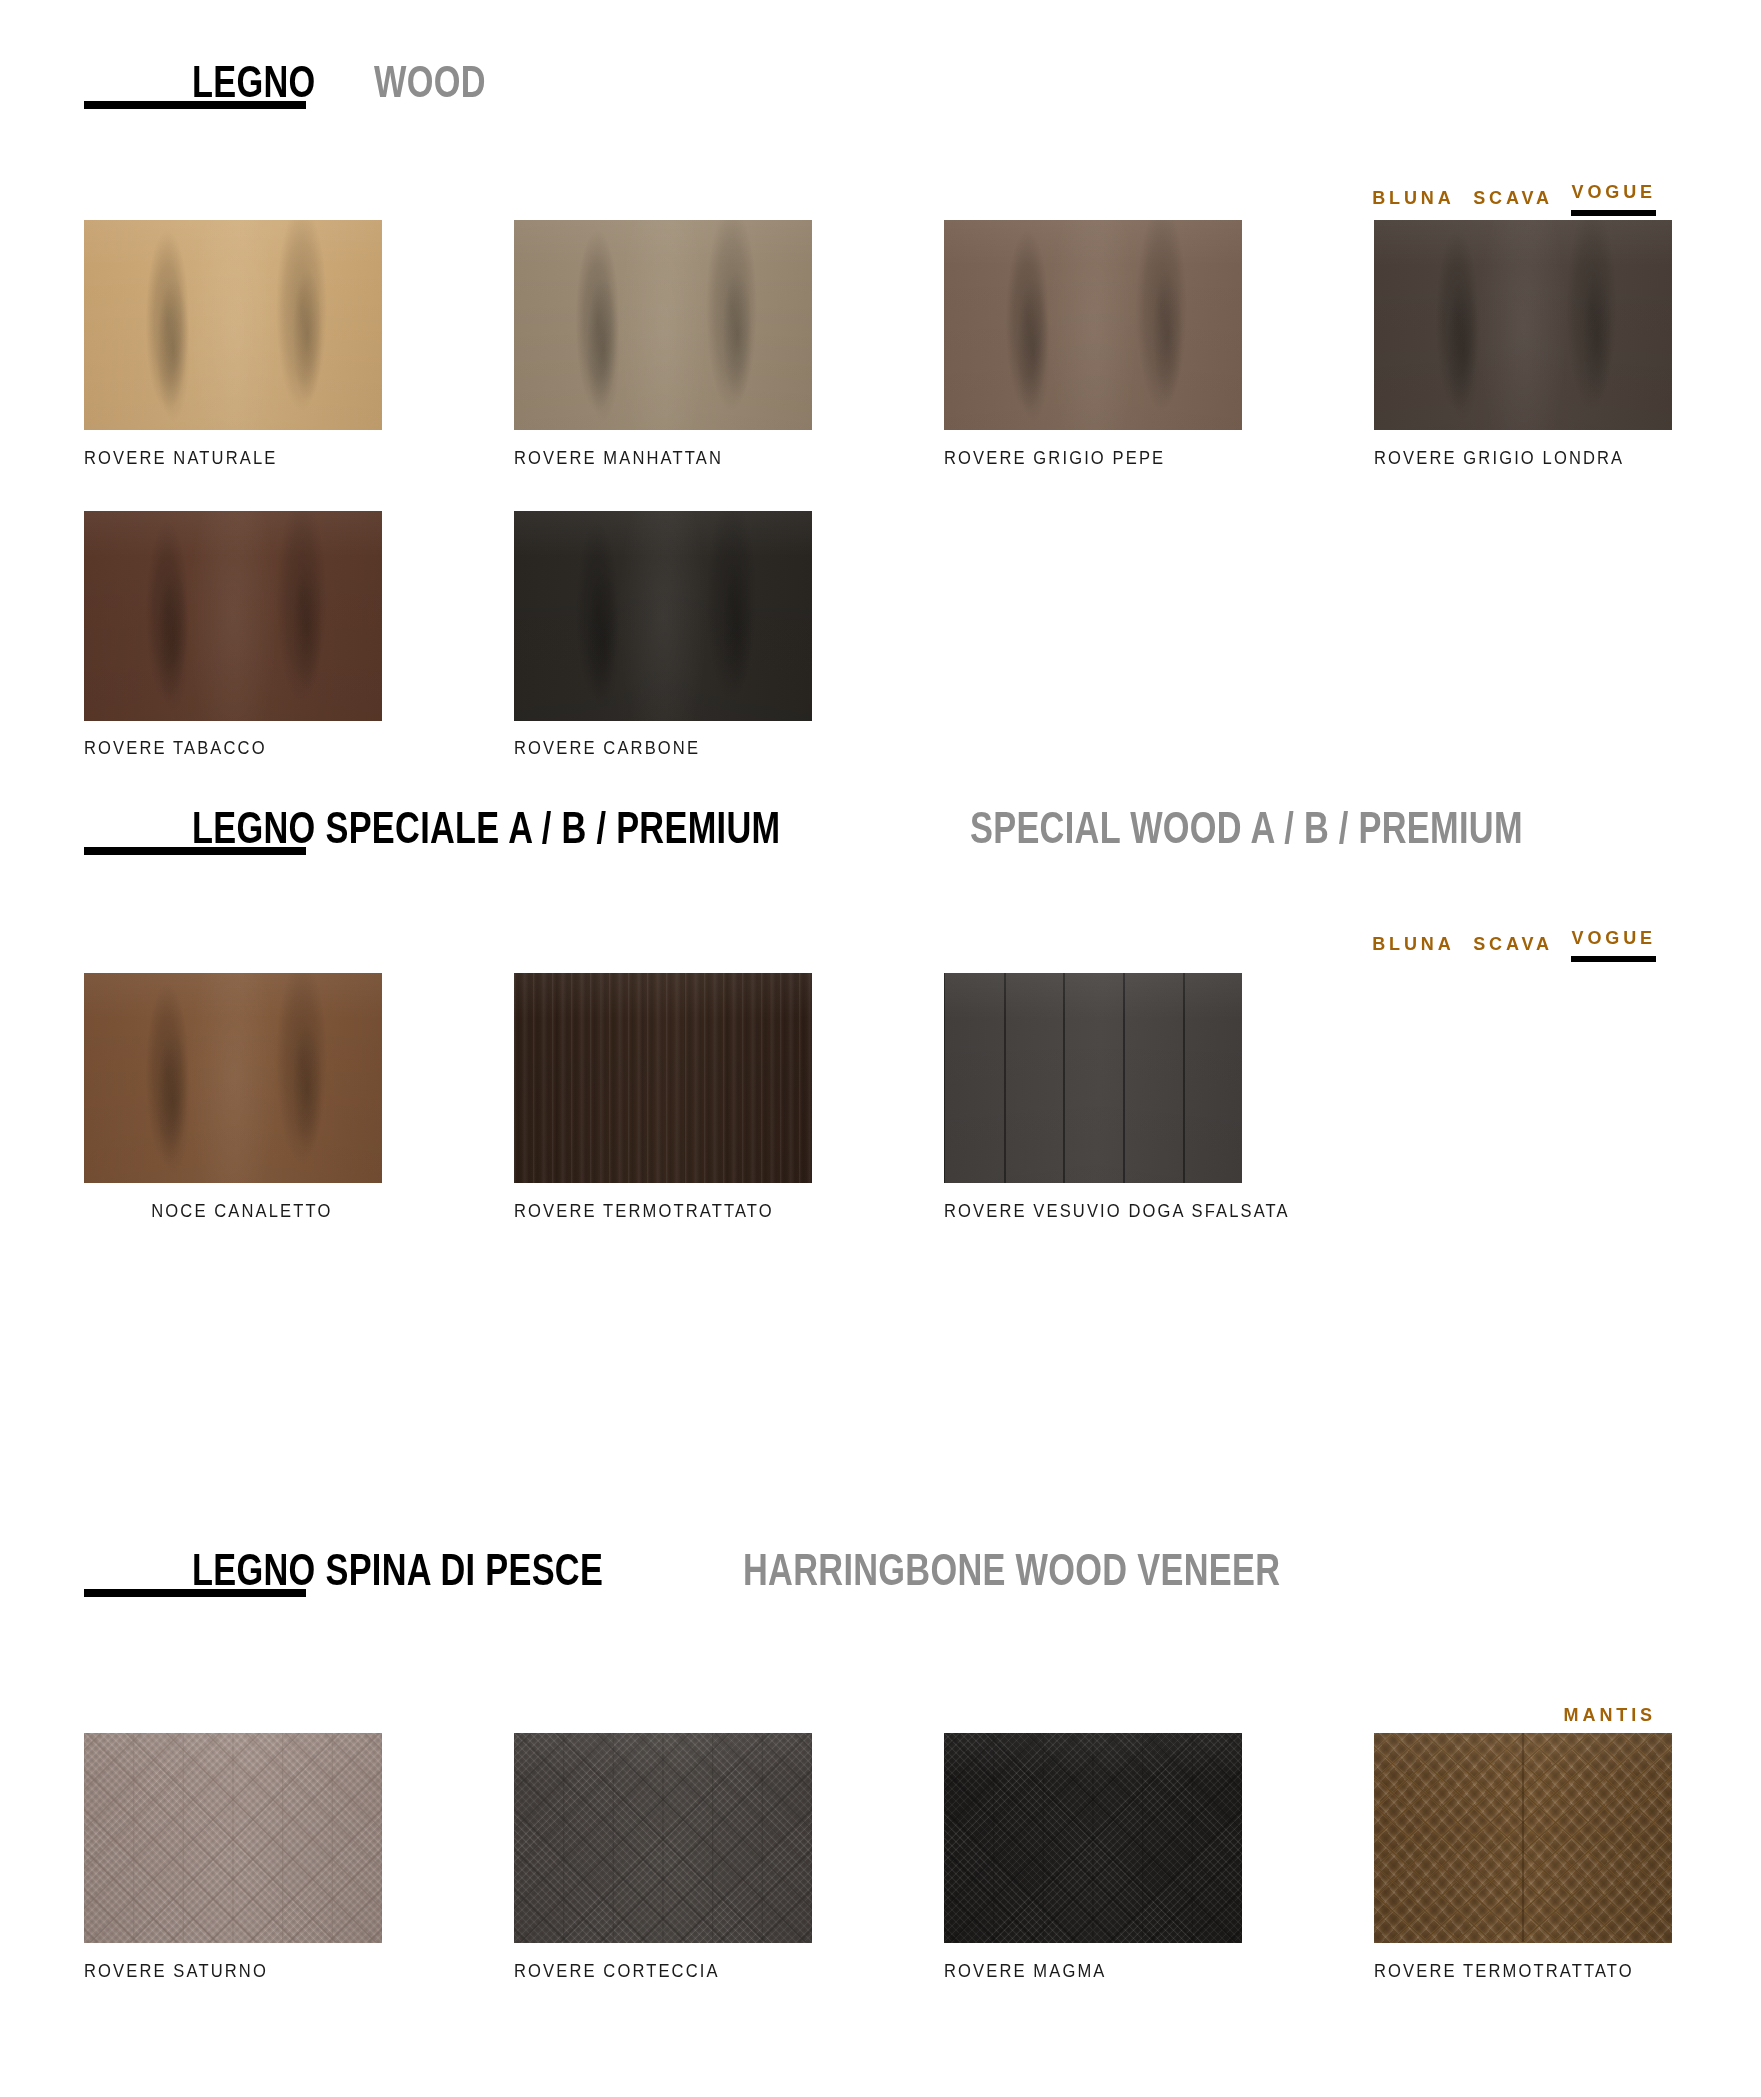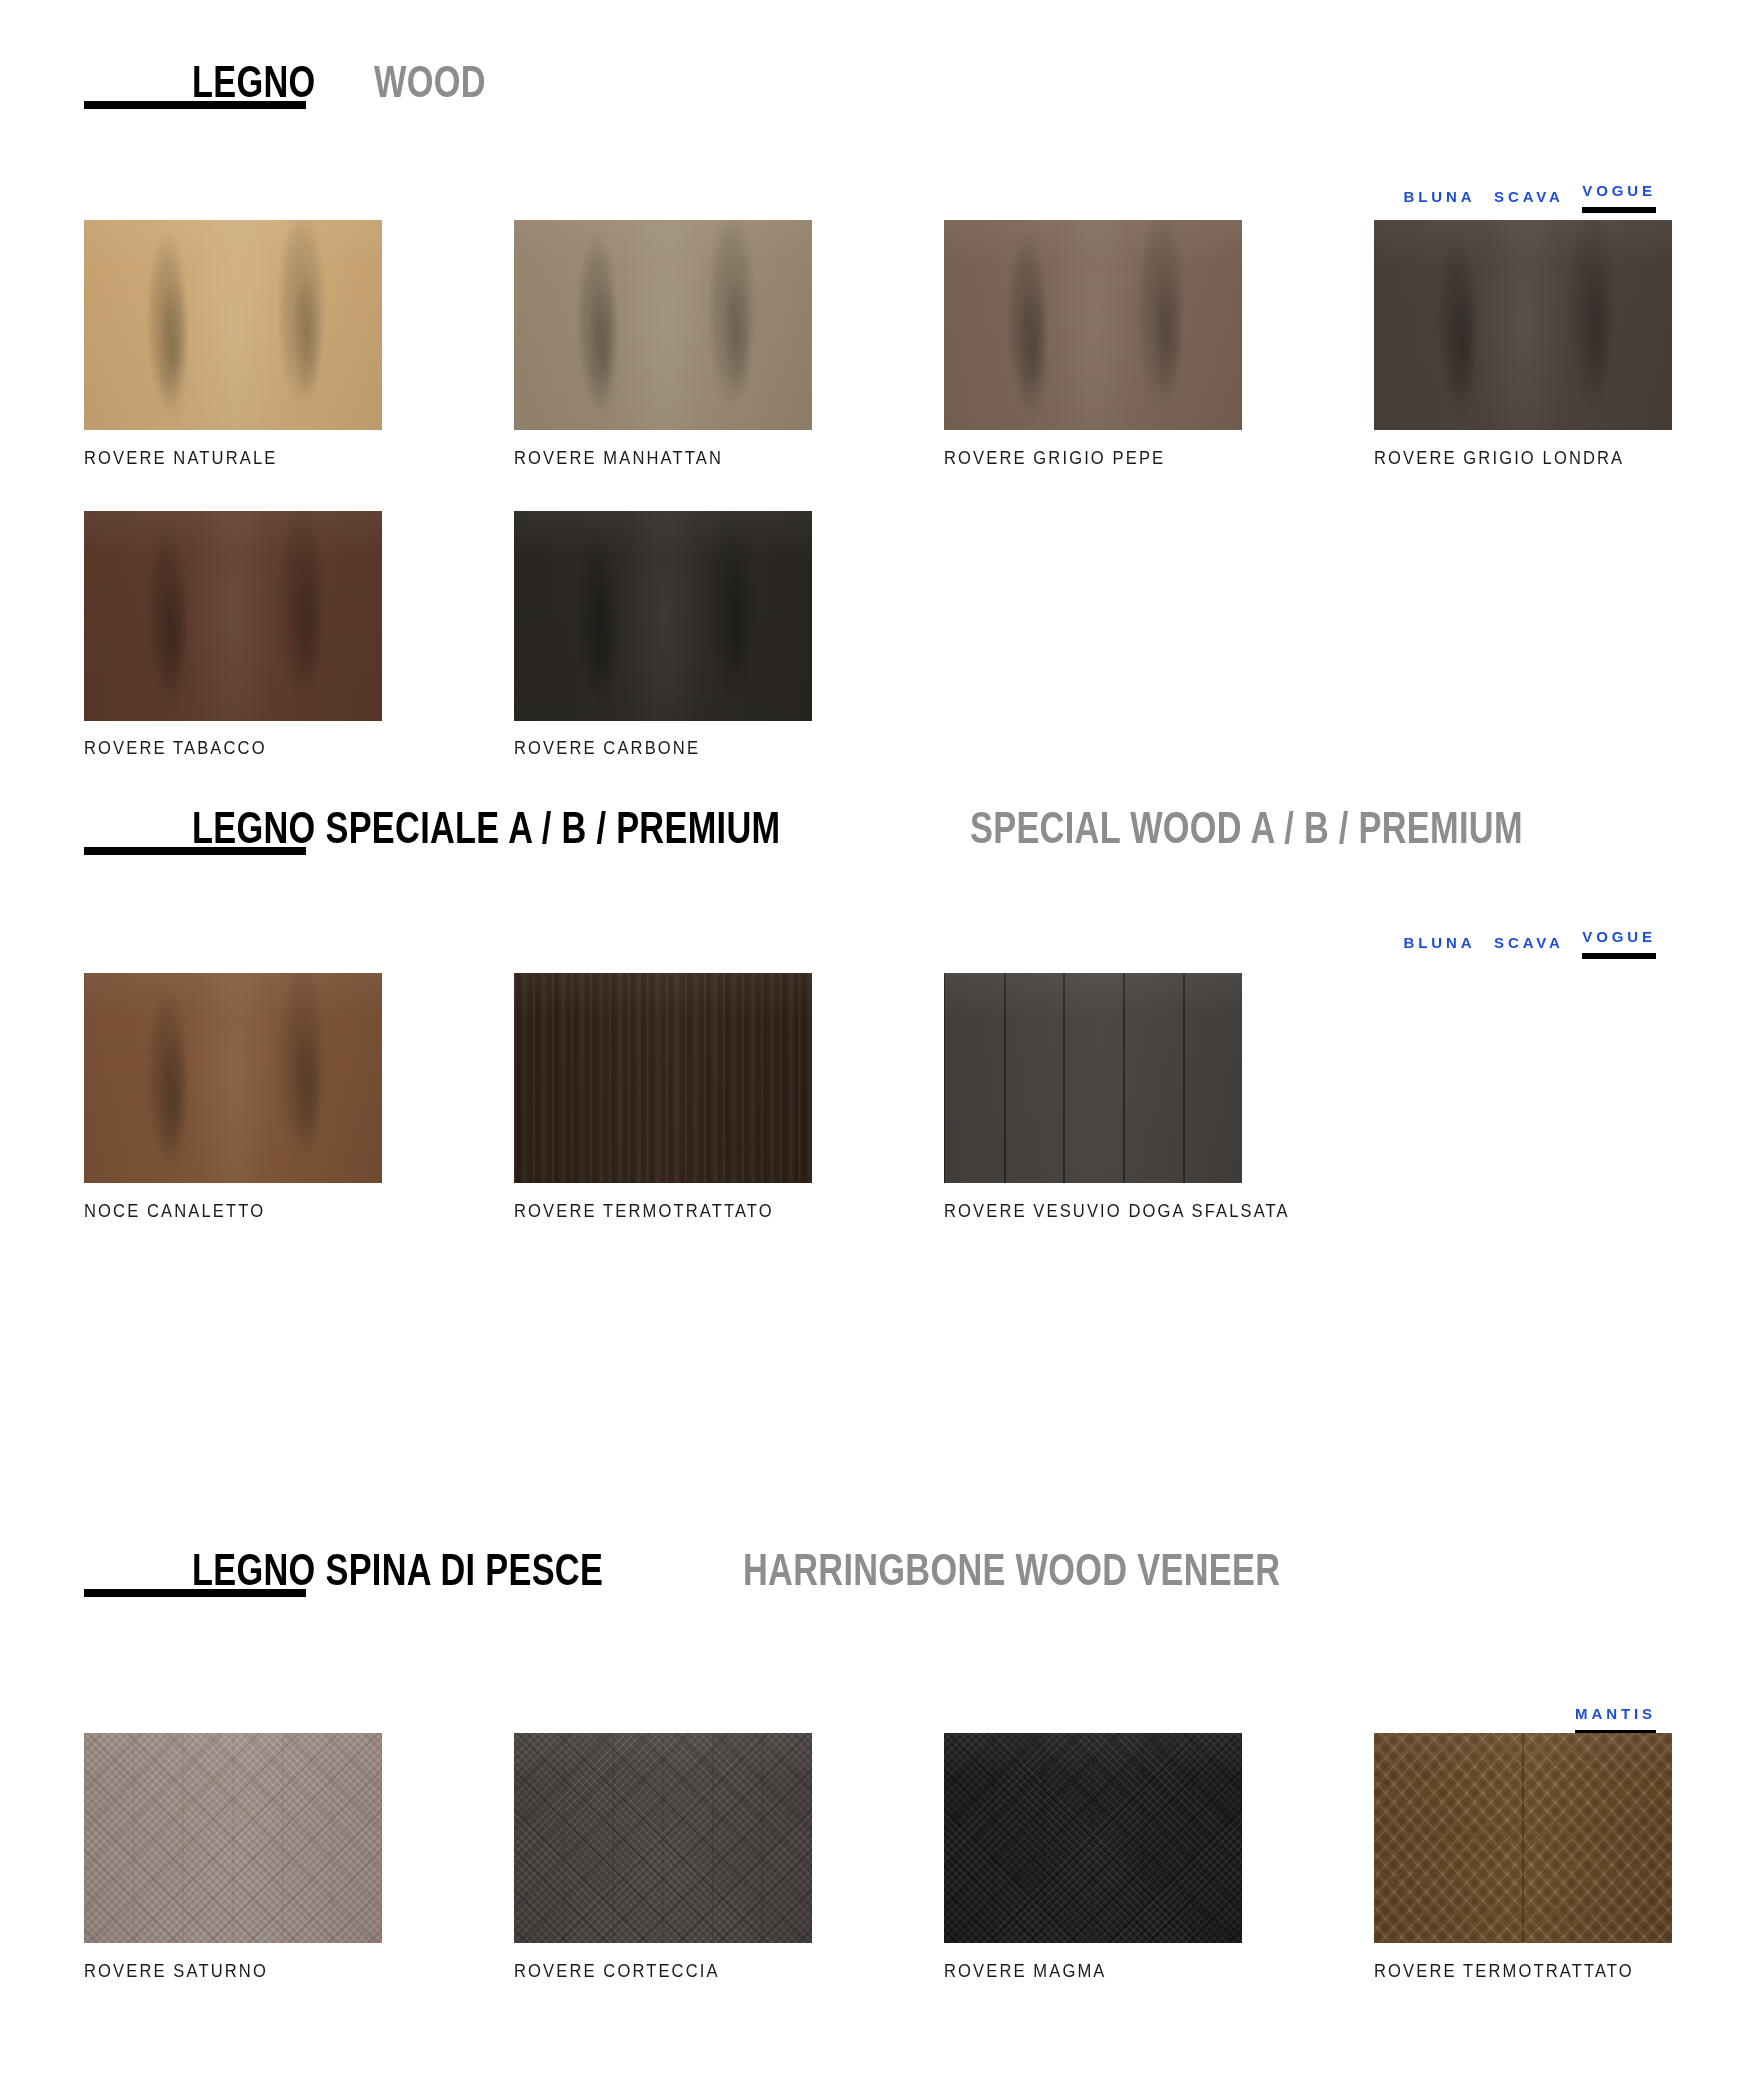--- a/index.html
+++ b/index.html
@@ -80,43 +80,43 @@
     align-items: flex-end;
     gap: 18.5px;
   }
   #brands-wood        { top: 126px; }
   #brands-special     { top: 126px; }
   #brands-herringbone { top: 161px; }
 
   .brand {
     font-family: "Liberation Sans Narrow", "Liberation Sans", sans-serif;
     font-weight: bold;
-    font-size: 15px;
+    font-size: 18px;
     letter-spacing: 3.9px;
-    color: #1d4ed8;
+    color: #a16207;
     padding-bottom: 9.2px;
     line-height: 1;
   }
   .brand.active {
     border-bottom: 6.4px solid #000000;
     text-align: right;
   }
 
   
   .grid {
     position: absolute;
     left: 84px;
     width: 1598px;
     display: grid;
     grid-template-columns: repeat(4, 298px);
     column-gap: 132px;
     row-gap: 44px;
   }
   #grid-wood        { top: 163px; }
-  #grid-special     { top: 170px; }
+  #grid-special     { top: 170px; text-align: right; }
   #grid-herringbone { top: 188px; }
 
   .swatch-cell { width: 270px; }
 
   .swatch {
     width: 298px;
     height: 210px;
     position: relative;
     overflow: hidden;
     background: #b08a5c;

